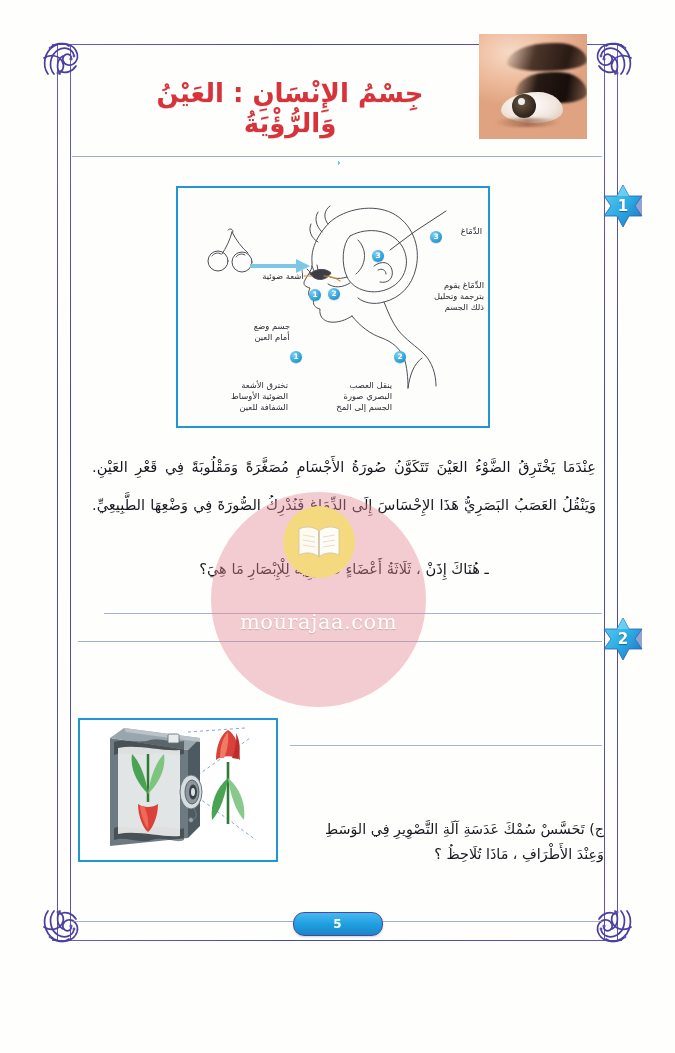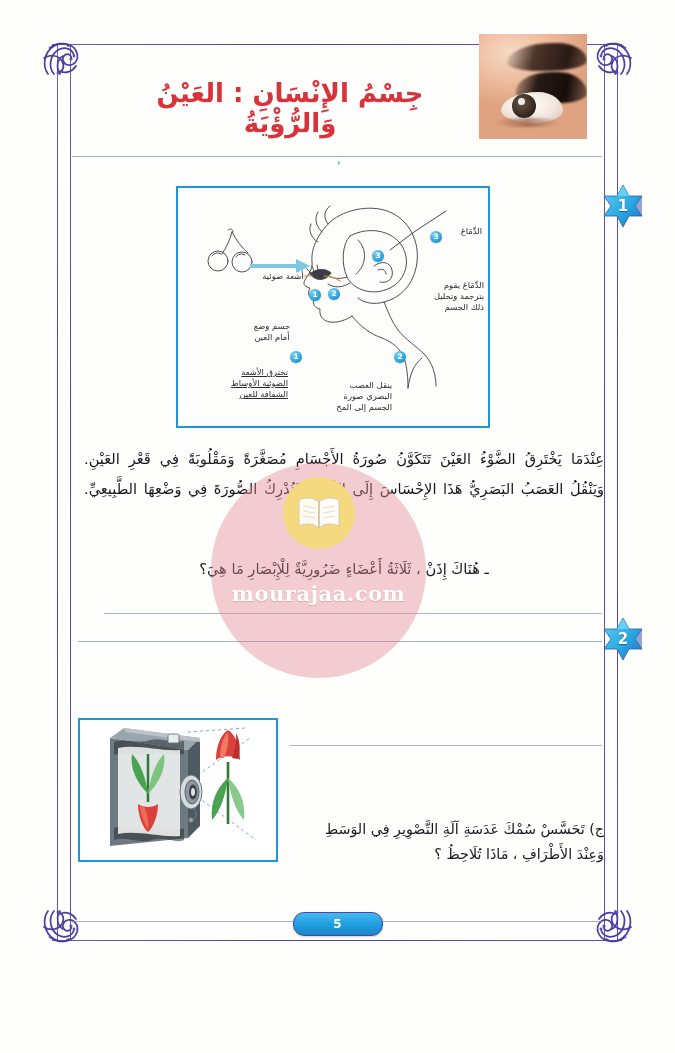--- a/index.html
+++ b/index.html
@@ -165,21 +165,21 @@
     position: absolute;
     left: 84px; top: 444px;
     width: 520px;
     direction: rtl;
     color: #17171f;
     font-size: 14.6px;
     line-height: 30px;
     text-align: justify;
     text-align-last: justify;
   }
-  #para-block p { margin: 0; }
+  #para-block p { margin: 8px; }
   #question-line {
     position: absolute;
     left: 84px; top: 556px;
     width: 520px;
     direction: rtl;
     color: #17171f;
     font-size: 14.6px;
     line-height: 26px;
     text-align: center;
   }
@@ -265,26 +265,25 @@
     font-weight: bold;
     display: flex;
     align-items: center;
     justify-content: center;
     box-shadow: 0 1px 2px rgba(0,0,0,.18);
   }
 
   
   #watermark {
     position: absolute;
-    left: 211px; top: 463px;
+    left: 211px; top: 492px;
     width: 215px; height: 215px;
     border-radius: 50%;
     background: rgba(226,136,146,.42);
     pointer-events: none;
-    font-weight: bold;
   }
   #watermark .book-circle {
     position: absolute;
     left: 50%; top: 14px;
     transform: translateX(-50%);
     width: 72px; height: 72px;
     border-radius: 50%;
     background: #f5d97f;
     display: flex;
     align-items: center;
@@ -470,21 +469,21 @@
     <div class="numdot" style="left:131px; top:101px;">1</div>
     <div class="numdot" style="left:150px; top:100px;">2</div>
     <div class="numdot" style="left:194px; top:62px;">3</div>
     <div class="numdot" style="left:252px; top:43px;">3</div>
 
     <div class="dlabel right" style="right:4px; top:64px; width:74px;">الدِّمَاغ يقوم
 بترجمة وتحليل
 ذلك الجسم</div>
 
     <div class="numdot" style="left:112px; top:163px;">1</div>
-    <div class="dlabel right" style="left:22px; top:151px; width:88px;text-decoration:underline;">تخترق الأشعة
+    <div class="dlabel right" style="left:22px; top:164px; width:88px;">تخترق الأشعة
 الضوئية الأوساط
 الشفافة للعين</div>
 
     <div class="numdot" style="left:216px; top:163px;">2</div>
     <div class="dlabel right" style="left:152px; top:164px; width:62px;">ينقل العصب
 البصري صورة
 الجسم إلى المخ</div>
   </div>
 
   <div id="para-block">

